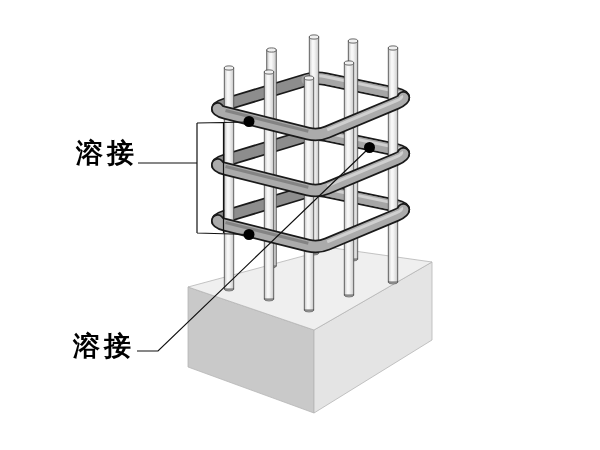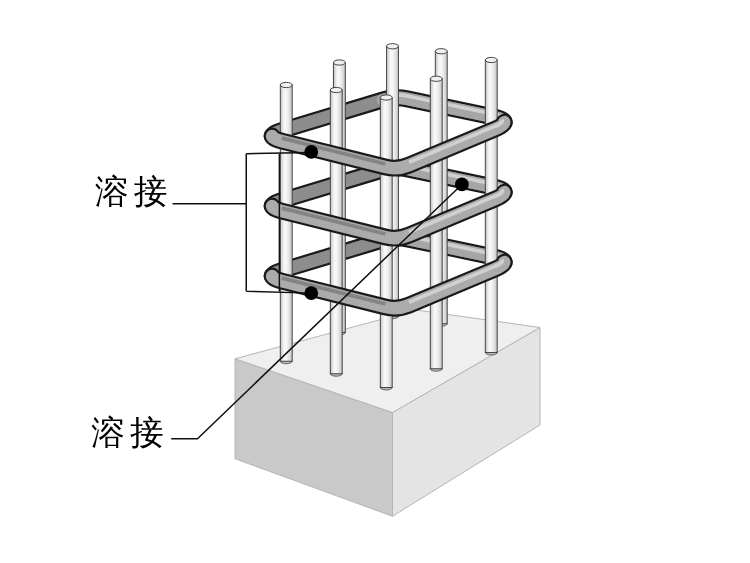--- a/index.html
+++ b/index.html
@@ -1,18 +1,18 @@
 <!DOCTYPE html>
 <html style="--background: #ffffff; --label-text: #000000; --annotation: #111111; --outline: #1a1a1a; --weld-dot: #000000; --hoop-face: #ababab; --hoop-back-face: #8d8d8d; --hoop-back-right-face: #a6a6a6; --hoop-top-highlight: #d0d0d0; --hoop-top-shadow: #848484; --bar-light: #f7f7f7; --bar-mid: #e2e2e2; --bar-shade: #c2c2c2; --bar-outline: #454545; --bar-cap: #f0f0f0; --bar-end: #b8b8b8; --base-top: #efefef; --base-left: #c9c9c9; --base-right: #e4e4e4; --base-edge: #b5b5b5;"><head>
 <meta charset="utf-8">
 <style>
   html,body{margin:0;padding:0;background:#fff;}
   .stage{
     position:relative;width:600px;height:450px;background:var(--background,#fff);
-    overflow:hidden;font-family:"Liberation Serif","DejaVu Serif",serif;
+    overflow:hidden;font-family:"Liberation Serif","DejaVu Serif",serif;font-weight:bold;
   }
   .stage svg{position:absolute;left:0;top:0;}
   .weld-label{
     position:absolute;color:var(--label-text,#000);
     font-size:27px;letter-spacing:4px;line-height:1;white-space:nowrap;
     font-family:"Liberation Serif","DejaVu Serif",serif;
   }
   .weld-label-top{left:76px;top:140px;}
   .weld-label-bottom{left:73px;top:333px;}
 

